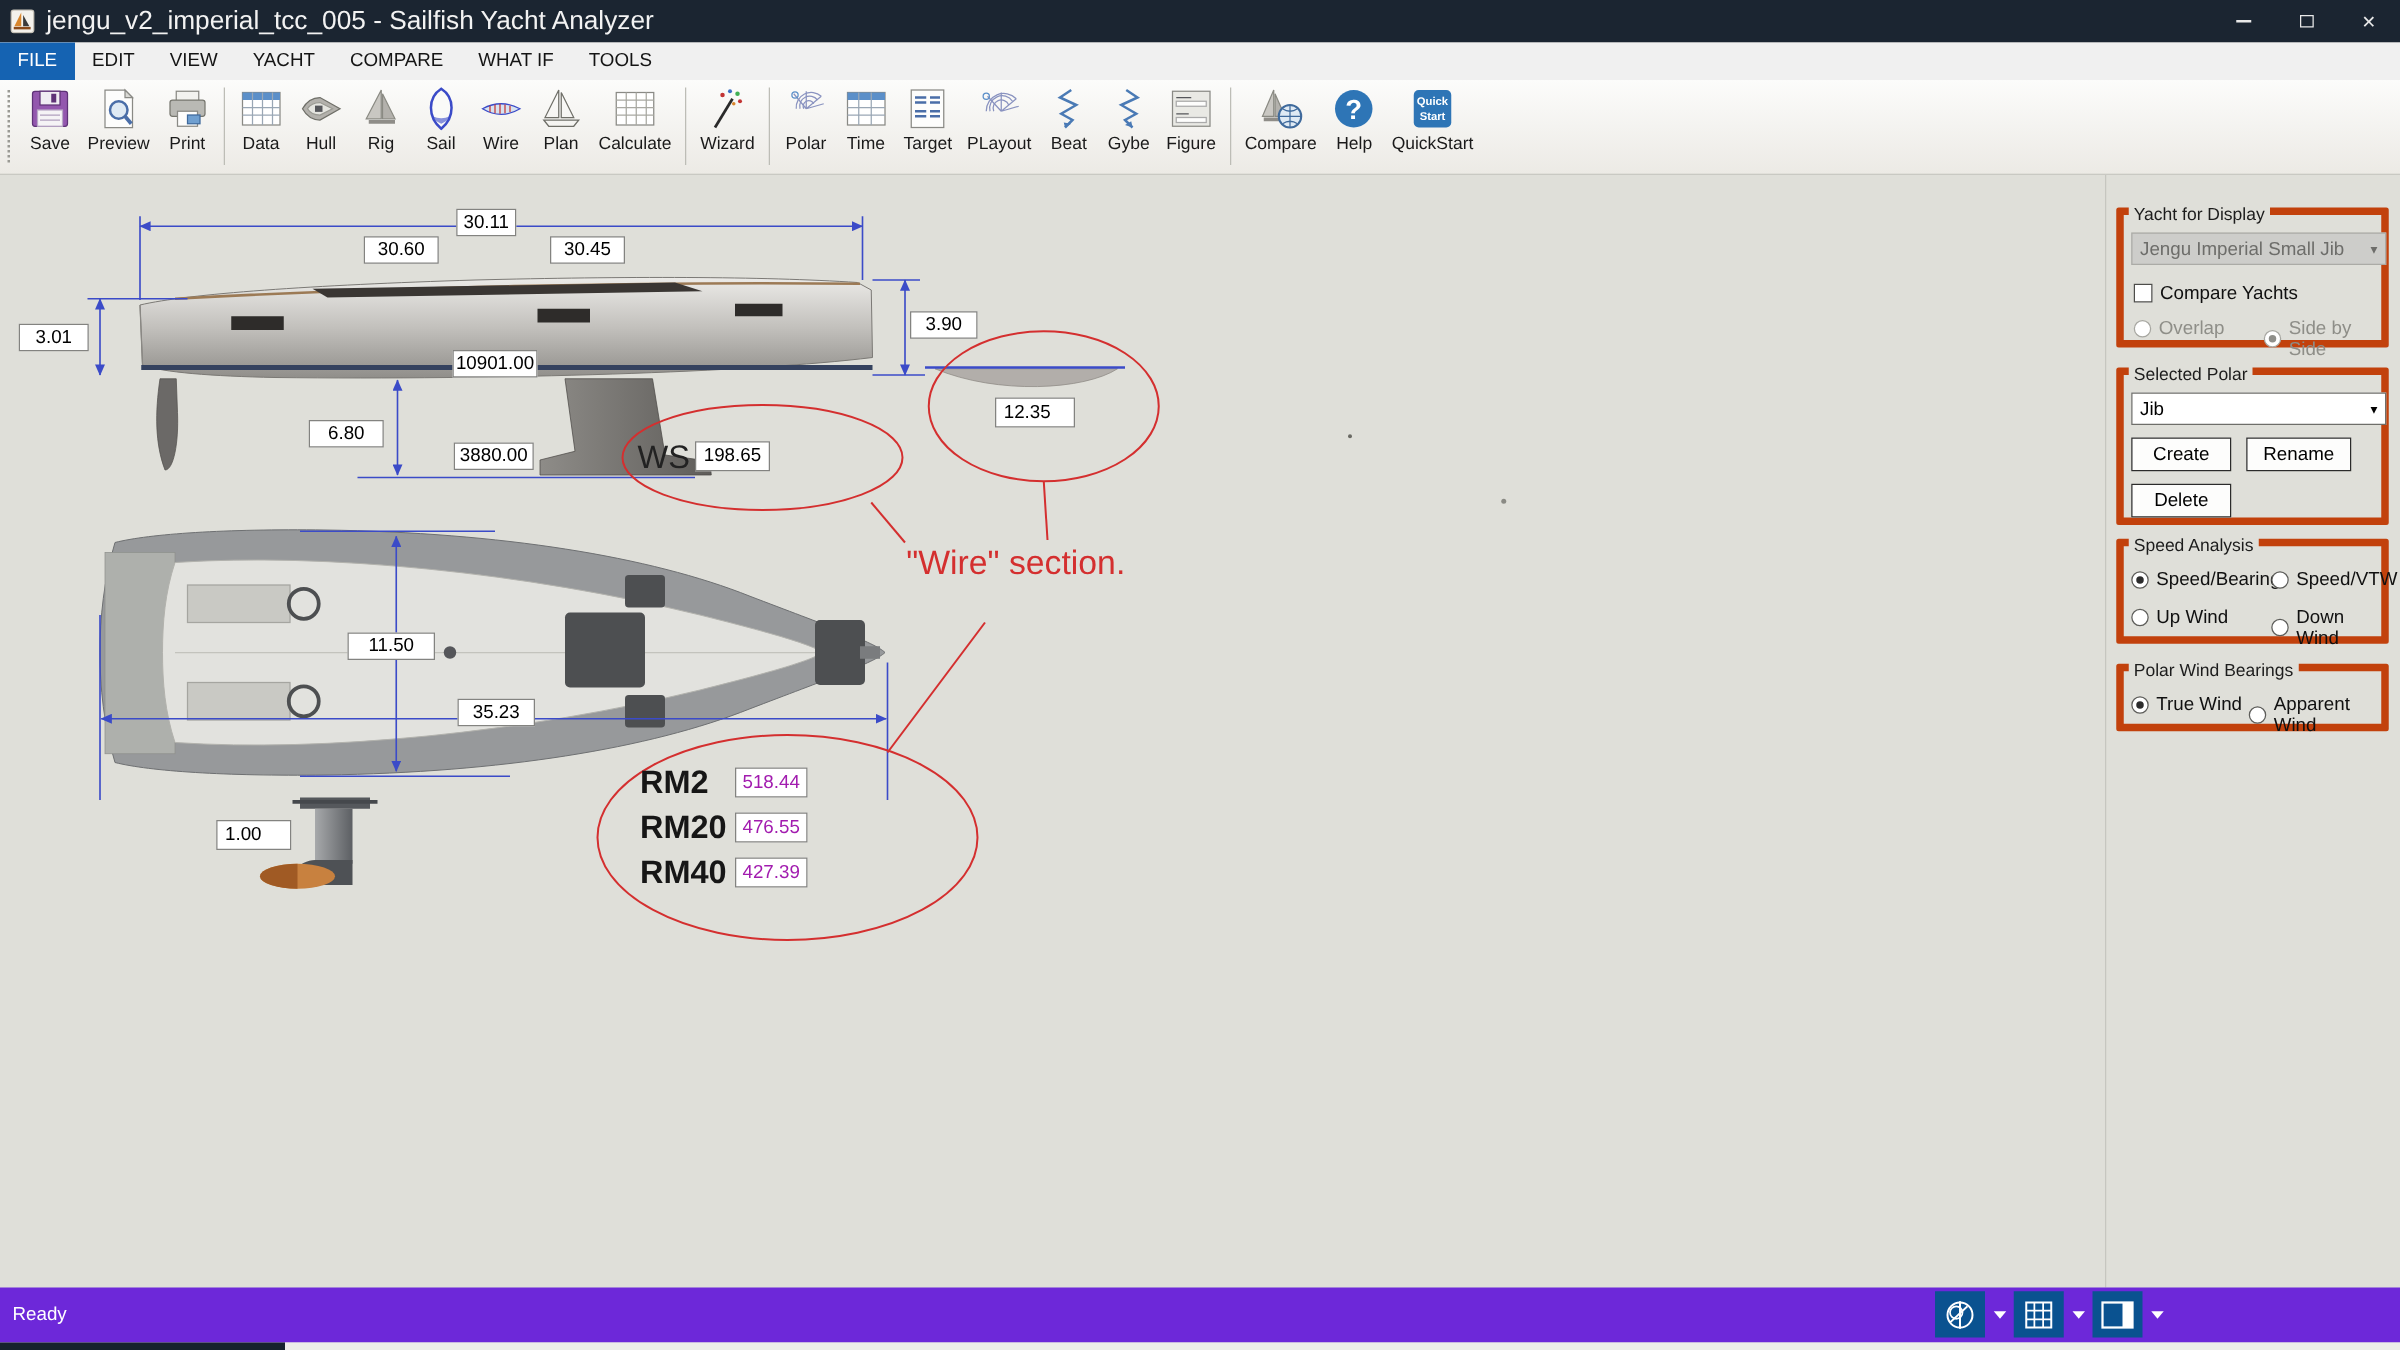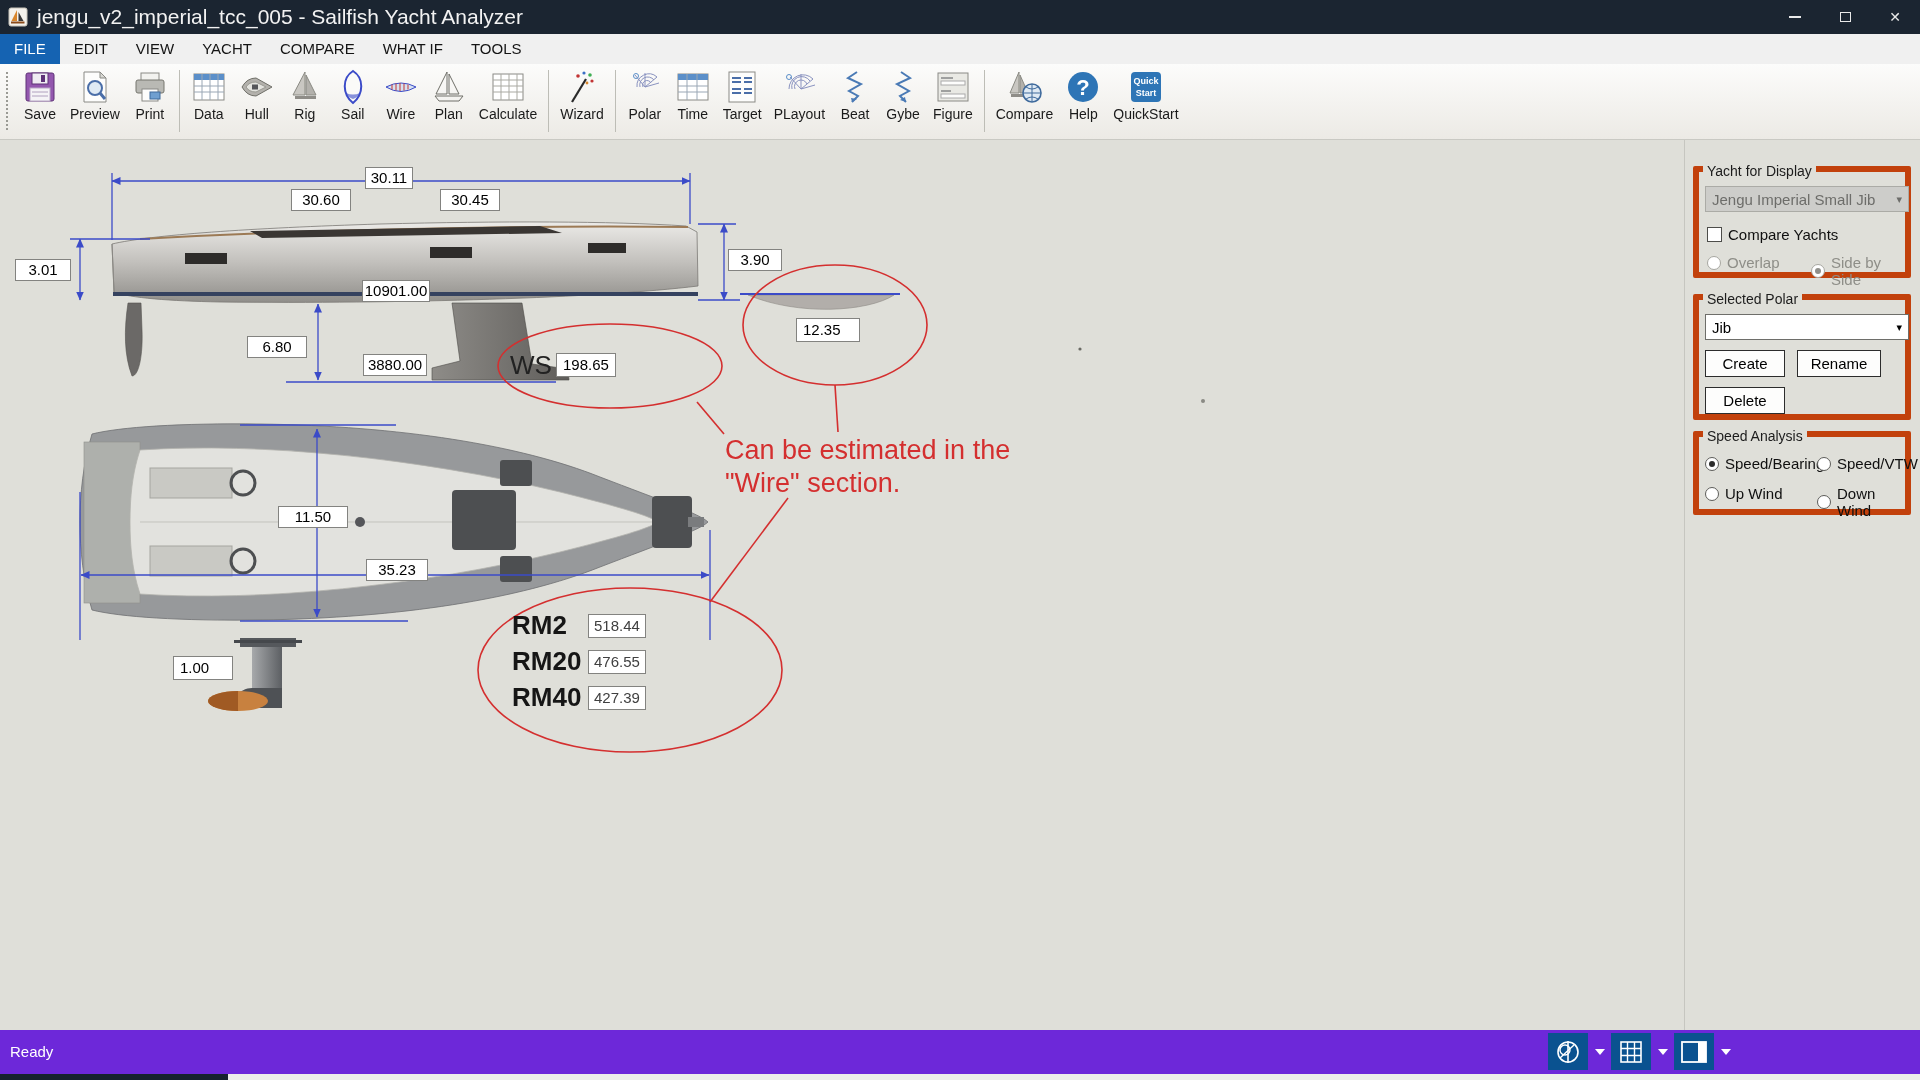--- a/index.html
+++ b/index.html
@@ -28,21 +28,21 @@
   .tb-item .tlabel { font-size:14px; color:#1a1a1a; margin-top:1px; white-space:nowrap; }
   .tb-sep { width:1px; height:62px; background:#bdbdb6; margin:2px 5px 0; }
 
   
   .main { position:absolute; top:140px; left:0; width:1920px; height:890px; background:#dfdfd9; }
   .canvas { position:absolute; top:0; left:0; width:1684px; height:890px; }
   .canvas svg.art { position:absolute; top:0; left:0; }
 
   .dim-box { position:absolute; height:22px; background:#fff; border:1px solid #838380; color:#000; font-size:15px; line-height:20px; text-align:center; }
   .rm-label { position:absolute; font-size:26px; font-weight:600; color:#161616; }
-  .rm-box { position:absolute; width:58px; height:24px; background:#fff; border:1px solid #838380; font-size:15px; line-height:22px; text-align:left; padding-left:5px; color:#404040; }
+  .rm-box { position:absolute; width:58px; height:24px; background:#fff; border:1px solid #838380; font-size:15px; line-height:22px; text-align:left; padding-left:5px; color:#a21caf; }
   .ws-label { position:absolute; font-size:26px; color:#222; }
   .red-note { position:absolute; color:#d42f2f; font-size:27px; line-height:33px; }
 
   
   .sidepanel { position:absolute; left:1684px; top:0; width:236px; height:890px; border-left:1px solid #c6c6c0; background:#dfdfd9; font-size:15px; }
   .group { position:absolute; left:8px; width:218px; border:6px solid #c2410c; border-radius:2px; }
   .group-label { position:absolute; top:-9px; left:4px; background:#dfdfd9; padding:0 4px; font-size:14px; color:#1c1c1c; white-space:nowrap; }
   .combo { position:absolute; height:26px; border:1px solid #8a8a85; display:flex; align-items:center; padding:0 6px; font-size:15px; }
   .combo .chev { margin-left:auto; font-size:11px; }
   .combo.disabled { background:#cdcdca; color:#6d6d6a; border-color:#ababa6; }
@@ -404,21 +404,20 @@
     <div class="dim-box" style="left:363px;top:214px;width:64px">3880.00</div>
     <div class="dim-box" style="left:796px;top:178px;width:64px;height:24px;line-height:22px;text-align:left;padding-left:6px">12.35</div>
     <div class="dim-box" style="left:278px;top:366px;width:70px;line-height:20px">11.50</div>
     <div class="dim-box" style="left:366px;top:419px;width:62px">35.23</div>
     <div class="dim-box" style="left:173px;top:516px;width:60px;height:24px;line-height:22px;text-align:left;padding-left:6px">1.00</div>
 
     <div class="ws-label" style="left:510px;top:210px">WS</div>
     <div class="dim-box" style="left:556px;top:213px;width:60px;height:24px;line-height:22px;text-align:left;padding-left:6px">198.65</div>
 
     <div class="red-note" style="left:725px;top:294px">
-      <div>Can be estimated in the</div>
       <div>"Wire" section.</div>
     </div>
 
     <div class="rm-label" style="left:512px;top:470px">RM2</div>
     <div class="rm-box" style="left:588px;top:474px">518.44</div>
     <div class="rm-label" style="left:512px;top:506px">RM20</div>
     <div class="rm-box" style="left:588px;top:510px">476.55</div>
     <div class="rm-label" style="left:512px;top:542px">RM40</div>
     <div class="rm-box" style="left:588px;top:546px">427.39</div>
   </div>
@@ -469,20 +468,31 @@
       <div class="radio-row-item" style="left:6px;top:48px">
         <span class="radio"></span>
         <span>Up Wind</span>
       </div>
       <div class="radio-row-item" style="left:118px;top:48px">
         <span class="radio"></span>
         <span>Down Wind</span>
       </div>
     </div>
 
+    <div class="group" style="top:391px;height:54px">
+      <span class="group-label">Polar Wind Bearings</span>
+      <div class="radio-row-item" style="left:6px;top:18px">
+        <span class="radio sel"></span>
+        <span>True Wind</span>
+      </div>
+      <div class="radio-row-item" style="left:100px;top:18px">
+        <span class="radio"></span>
+        <span>Apparent Wind</span>
+      </div>
+    </div>
 
   </div>
 </div>
 
 <div class="statusbar">
   <span class="status-text">Ready</span>
   <div class="status-icons">
     <div class="sbtn">
       <svg width="26" height="26" viewBox="0 0 26 26">
         <circle cx="13" cy="13" r="10" fill="none" stroke="#fff" stroke-width="1.6"></circle>

